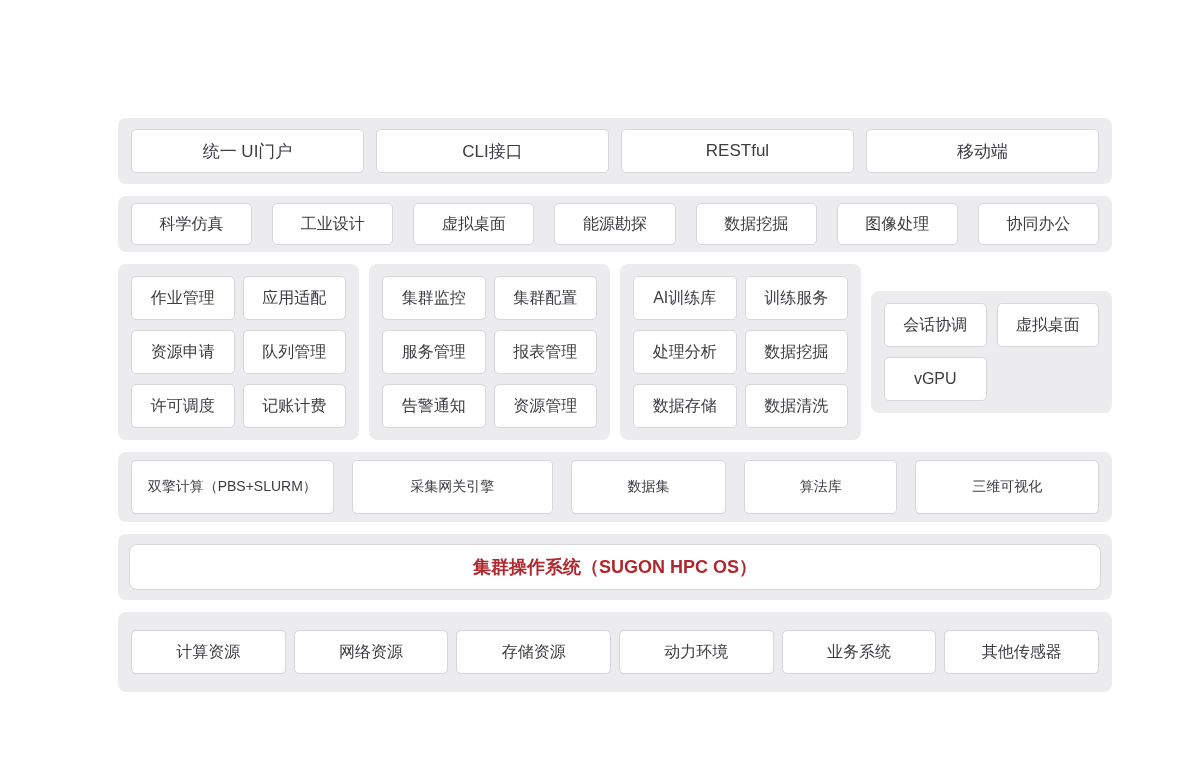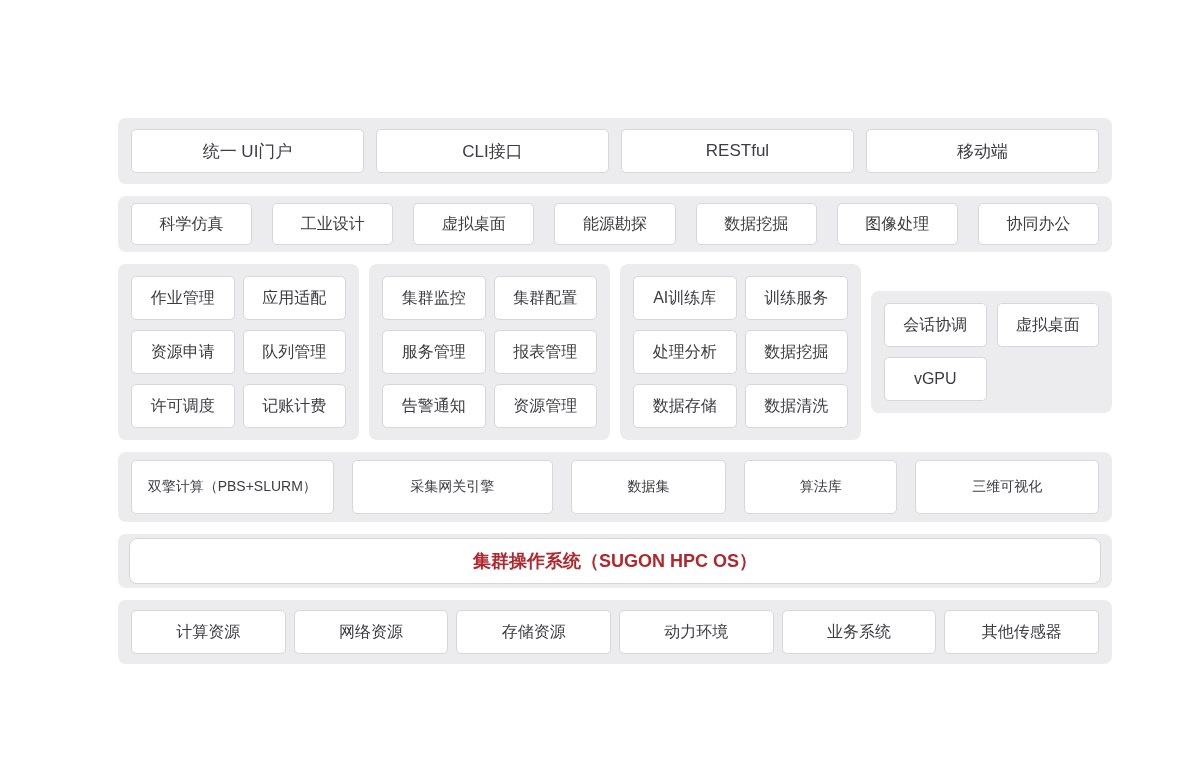--- a/index.html
+++ b/index.html
@@ -59,30 +59,30 @@
   
   .band-engines { padding: 8px 13px; }
   .band-engines .cards { gap: 18px; }
   .band-engines .card { height: 54px; font-size: 14px; flex-basis: 0; }
   .eng-0 { flex-grow: 203; }
   .eng-1 { flex-grow: 202; }
   .eng-2 { flex-grow: 155; }
   .eng-3 { flex-grow: 153; }
   .eng-4 { flex-grow: 184; }
   
-  .band-os { padding: 4px 11px; }
+  .band-os { padding: 10px 11px; }
   .band-os .card {
     height: 46px;
     border-radius: 8px;
     font-size: 18px;
     font-weight: 700;
     color: #b1272d;
   }
   
-  .band-res { padding: 10px 13px; }
+  .band-res { padding: 18px 13px; }
   .band-res .cards { gap: 8px; }
   .band-res .card { flex: 1; height: 44px; font-size: 16px; }
 </style>
 </head>
 <body>
 
 <div class="canvas">
   <div class="stack">
 
     <div class="band band-access">

